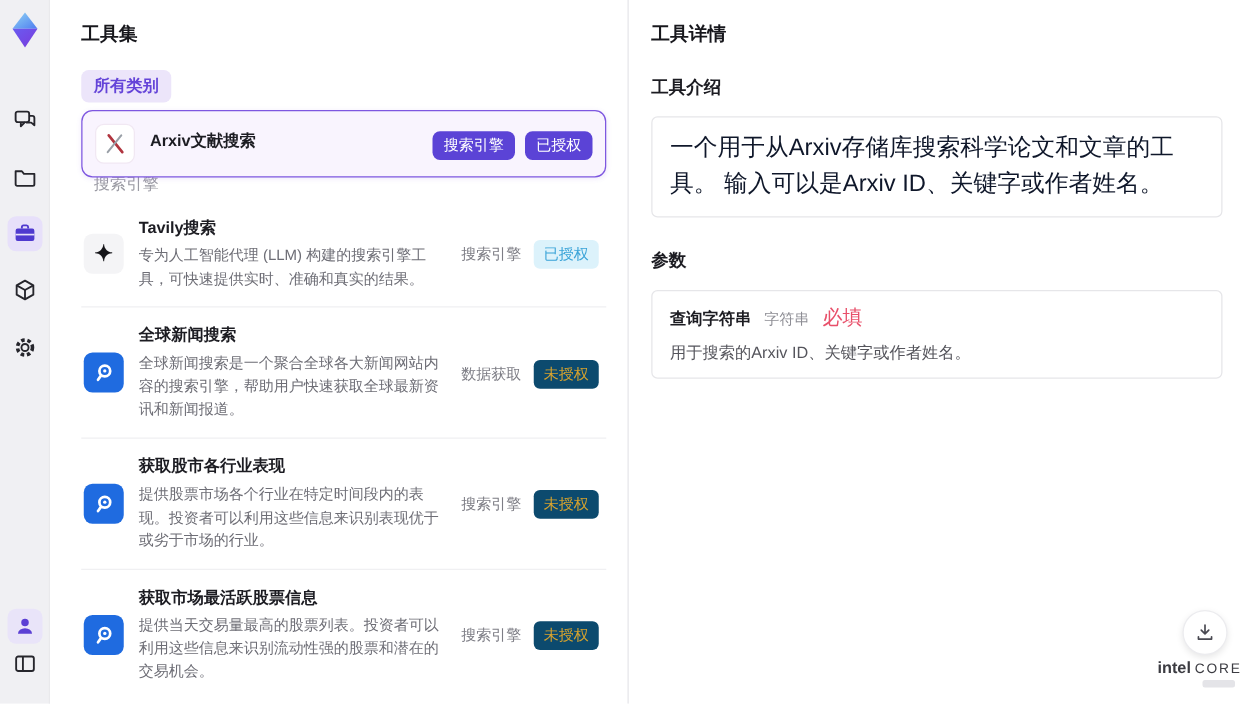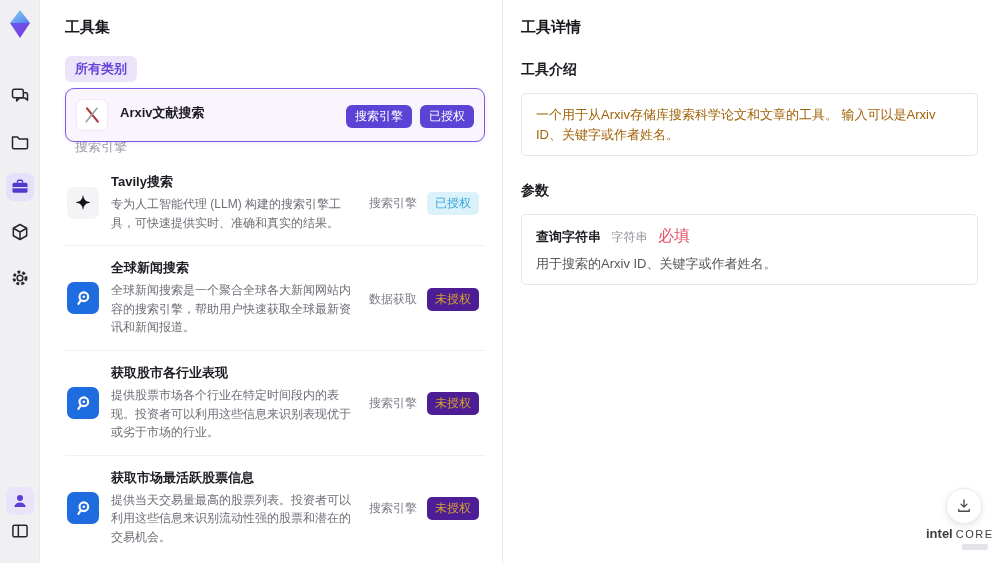--- a/index.html
+++ b/index.html
@@ -33,36 +33,36 @@
   .tool-icon.tavily { background:#f4f4f6; color:#151519; font-size:18px; }
   .tool-icon.bluesq { background:#1f6be0; }
   .tool-text { flex:1 1 auto; min-width:0; padding-right:4px; }
   .tool-name { font-size:13px; font-weight:bold; color:#1c1c22; margin-bottom:4px; }
   .tool-desc { font-size:12px; color:#6e6e76; line-height:1.55; max-width:292px; }
   .tool-badges { flex:0 0 auto; display:flex; gap:8px; align-items:flex-start; padding-top:2px; }
   .badge-solid { background:#5b43d6; color:#fff; font-size:12px; padding:3px 9px; border-radius:6px; white-space:nowrap; }
   .cat-text { font-size:12px; color:#7d7d85; padding:3px 2px; white-space:nowrap; }
   .badge-auth { font-size:12px; padding:3px 8px; border-radius:5px; white-space:nowrap; }
   .badge-auth.ok { background:#dcf2fb; color:#3ba4d8; }
-  .badge-auth.no { background:#4c1d95; color:#d5a22e; }
+  .badge-auth.no { background:#0c4a6e; color:#d5a22e; }
 
   
   .scrollbar { position:absolute; left:486px; top:84px; width:8px; height:472px; }
   .sb-arrow { width:0; height:0; border-left:4px solid transparent; border-right:4px solid transparent; margin:0 auto; cursor:pointer; }
   .sb-up { border-bottom:5px solid #55555c; }
   .sb-down { border-top:5px solid #55555c; position:absolute; bottom:0; left:0; }
   .sb-thumb { position:absolute; left:1px; top:9px; width:6px; height:190px; background:#c6c6cb; border-radius:3px; cursor:pointer; }
 
   
   .vdivider { position:absolute; left:502px; top:0; width:1px; height:563px; background:#e6e6ea; }
   .details { position:absolute; left:506px; top:0; width:494px; height:563px; background:#fff; padding:18px 22px 0 15px; }
   .d-title { font-size:15px; font-weight:bold; color:#17171c; margin-bottom:24px; }
   .d-sub { font-size:14px; font-weight:bold; color:#1c1c22; margin-bottom:14px; }
   .d-box { border:1px solid #e6e6e9; border-radius:5px; background:#fff; padding:11px 14px; margin-bottom:26px; }
-  .d-intro-text { font-size:13px; color:#a16207; line-height:1.5; }
+  .d-intro-text { font-size:19px; color:#0f172a; line-height:1.5; }
   .param-line { margin-bottom:8px; }
   .param-name { font-size:13px; font-weight:bold; color:#1c1c22; }
   .param-type { font-size:12px; color:#8d8d94; margin-left:6px; }
   .param-req { font-size:16px; color:#e8506a; margin-left:6px; }
   .param-desc { font-size:13px; color:#55555c; }
 
   
   .download-fab { position:absolute; left:946px; top:488px; width:36px; height:36px; border-radius:50%;
     background:#fff; border:1px solid #ececef; box-shadow:0 2px 6px rgba(0,0,0,.10);
     display:flex; align-items:center; justify-content:center; cursor:pointer; }

